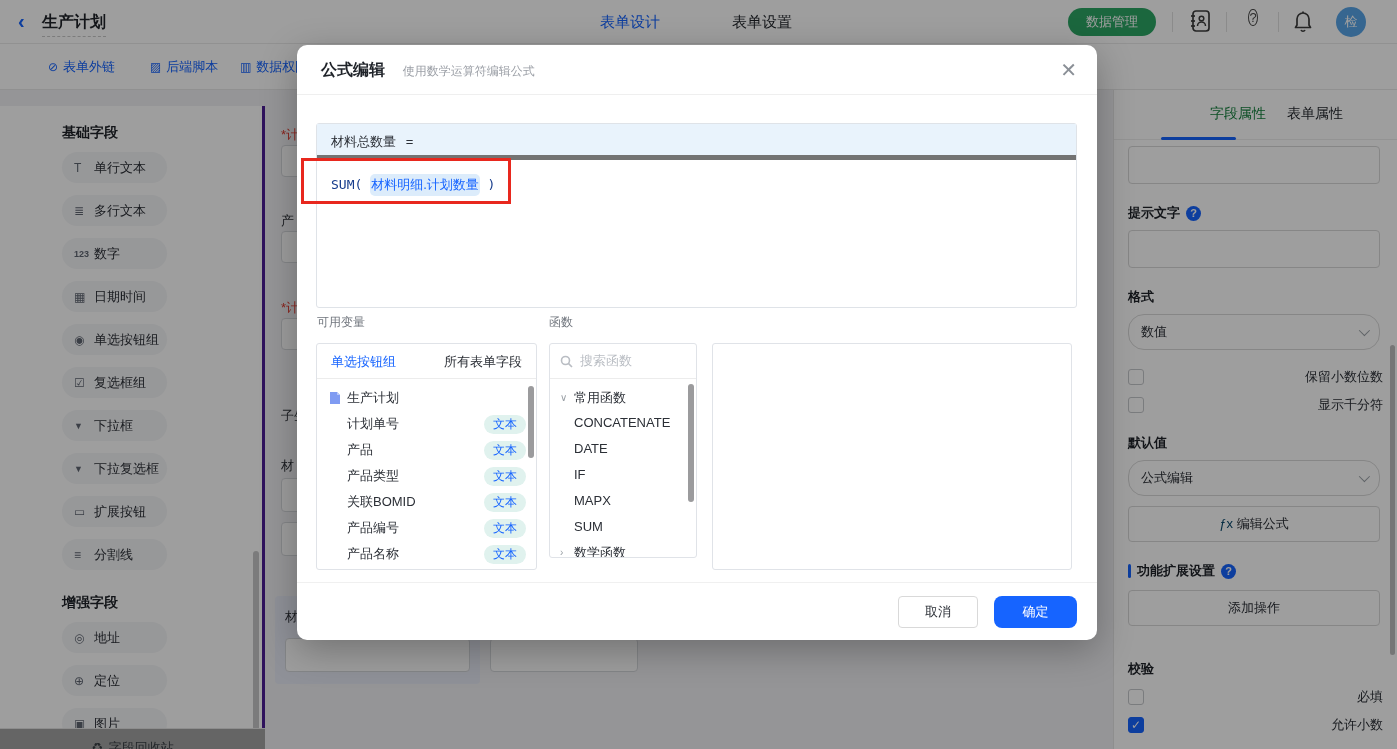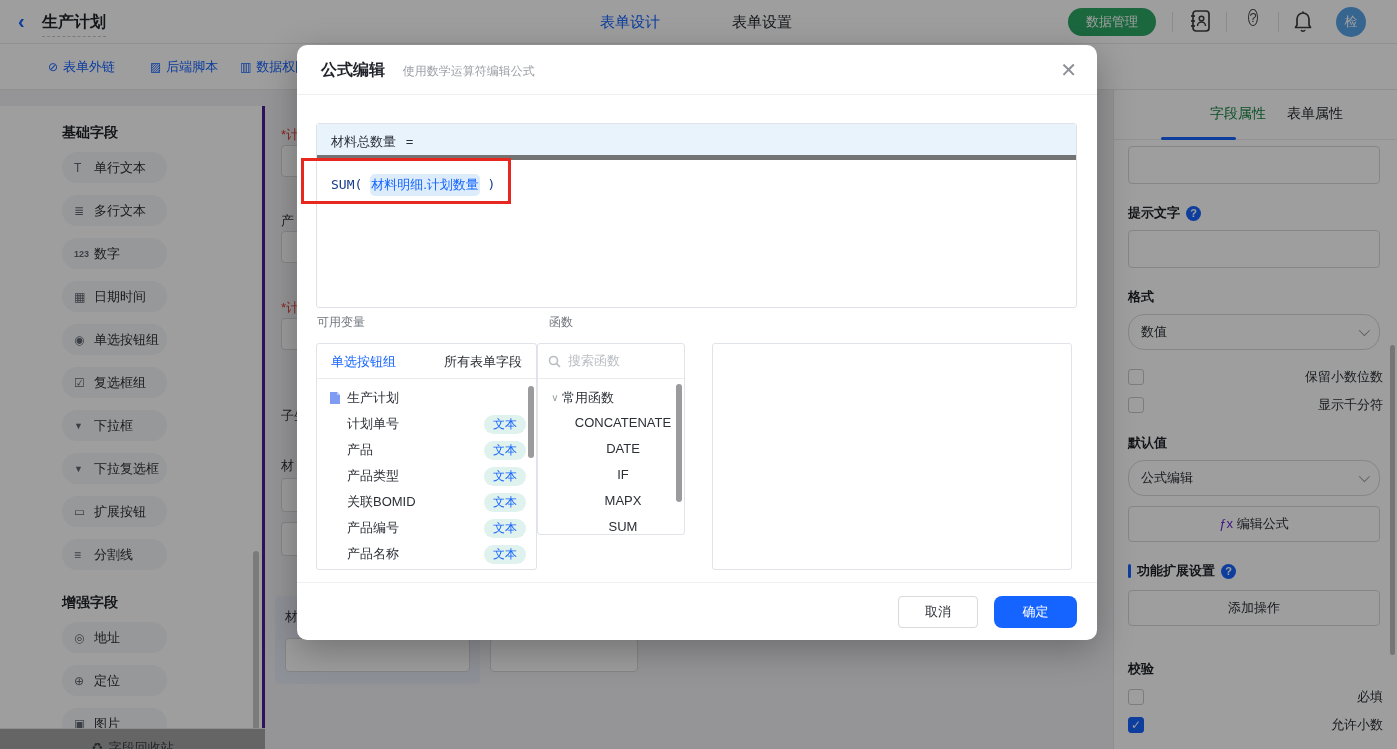--- a/index.html
+++ b/index.html
@@ -98,21 +98,21 @@
   .fx-body { padding:14px; font-family:"DejaVu Sans Mono",monospace; font-size:13px; color:#163c8c; cursor:text; }
   .chip { display:inline-block; background:#dcecfb; color:#1664ff; border-radius:5px; padding:2px 1px;
     font-family:Liberation Sans, sans-serif; cursor:pointer; }
 
   .annotation { position:absolute; left:4px; top:113px; width:210px; height:46px;
     border:3px solid #e8281e; z-index:20; pointer-events:none; }
 
   .col-label { position:absolute; top:269px; font-size:12px; color:#70757d; }
   .panel { position:absolute; top:298px; border:1px solid #e0e3e8; border-radius:3px; background:#fff; overflow:hidden; }
   #vars-panel { left:19px; width:221px; height:227px; }
-  #funcs-panel { left:240px; width:148px; height:192px;text-align:center; }
+  #funcs-panel { left:252px; width:148px; height:215px; }
   #help-panel { left:415px; width:360px; height:227px; }
 
   .vtabs { height:35px; border-bottom:1px solid #ececec; position:relative; font-size:13px; }
   .vtab { position:absolute; top:9px; cursor:pointer; color:#2b2f36; }
   .vtab.active { color:#1664ff; }
   .vlist { padding:6px 10px 0 12px; position:relative; }
   .vroot { display:flex; align-items:center; height:26px; color:#2b2f36; cursor:pointer; }
   .vrow { display:flex; align-items:center; justify-content:space-between; height:26px; padding-left:18px; cursor:pointer; }
   .vname { color:#2b2f36; }
   .badge { background:#e0f2ee; color:#1664ff; font-size:12px; border-radius:10px; padding:1px 9px; }
@@ -307,21 +307,21 @@
         <span class="box"></span>
         <span>显示千分符</span>
       </div>
 
     <div class="plabel">默认值</div>
     <div class="pselect">
         <span>公式编辑</span>
         <span class="chev"></span>
       </div>
     <div style="height:10px"></div>
-    <button class="pbtn"><span style="color:#6d28d9">ƒx</span> <span>编辑公式</span></button>
+    <button class="pbtn"><span style="color:#0c4a6e">ƒx</span> <span>编辑公式</span></button>
 
     <div class="sechead">
         <span class="secbar"></span>
         <span>功能扩展设置</span>
         <span class="helpdot">?</span>
       </div>
     <button class="pbtn">添加操作</button>
 
     <div class="plabel" style="margin-top:34px">校验</div>
     <div class="chk">

